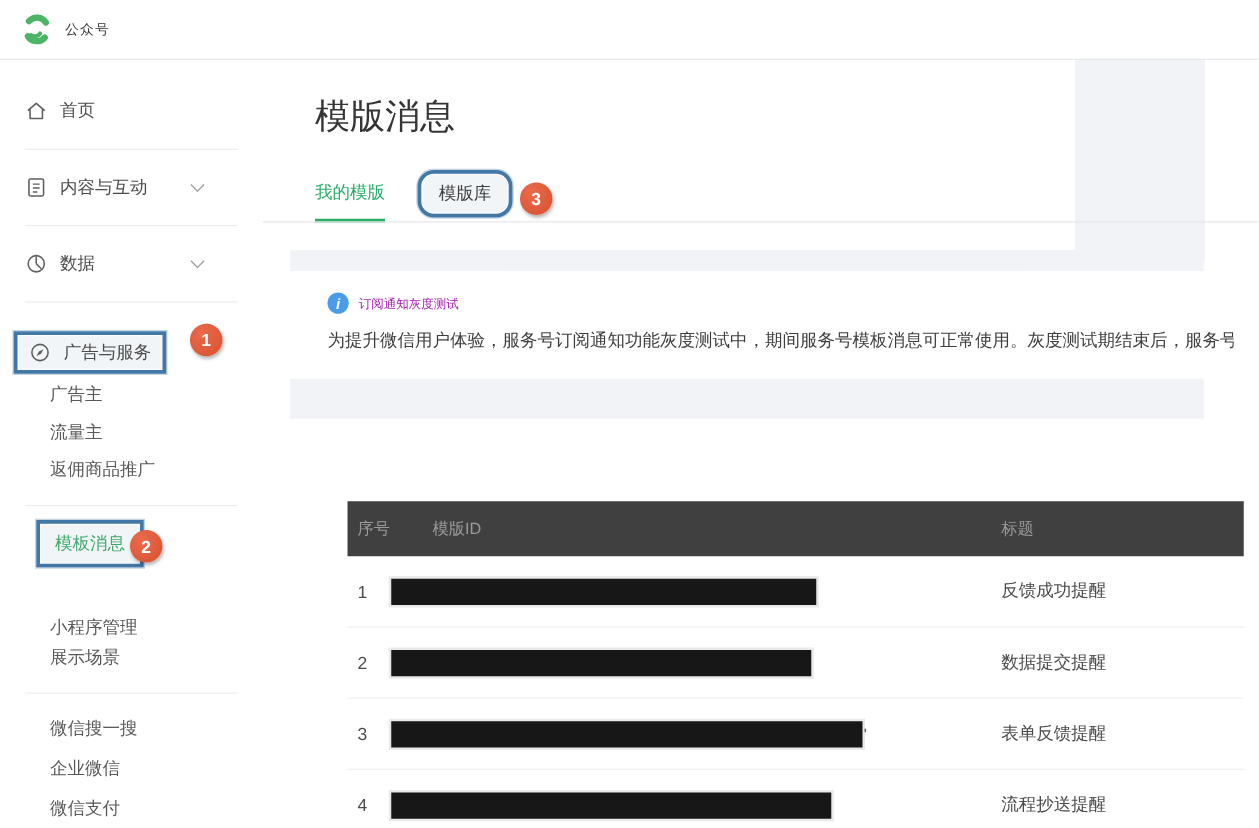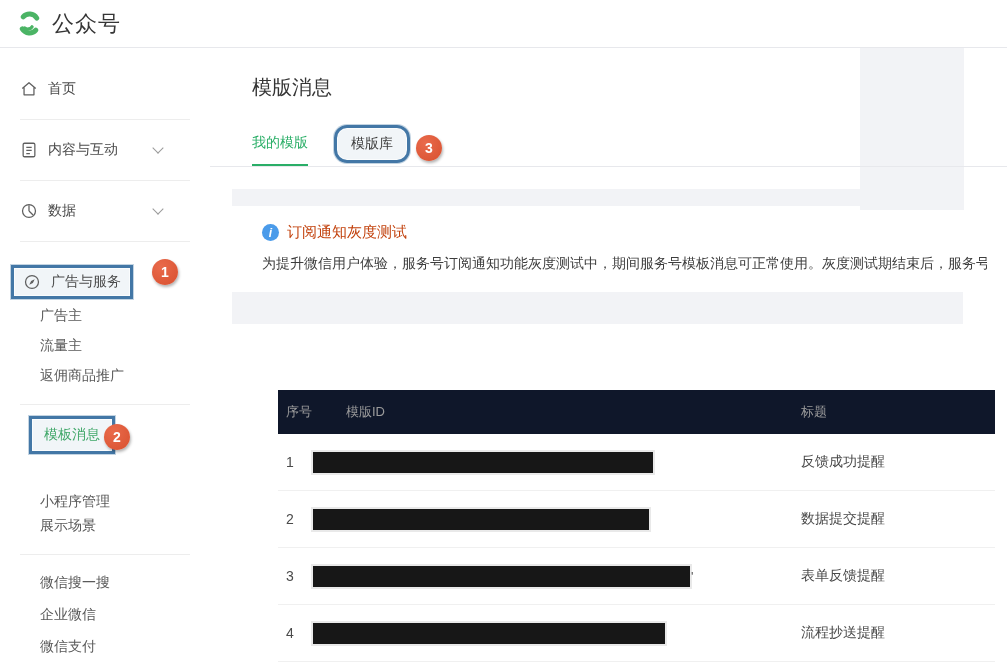--- a/index.html
+++ b/index.html
@@ -5,21 +5,21 @@
   * { margin:0; padding:0; box-sizing:border-box; }
   html,body { width:1007px; height:662px; overflow:hidden; }
   body {
     font-family:"Liberation Sans","DejaVu Sans",sans-serif;
     background:#ffffff; color:#4a4a4a; font-size:14px;
     position:relative;
   }
   
   .topbar { height:48px; display:flex; align-items:center; padding:0 16px;
             border-bottom:1px solid #e7e8ec; background:#fff; position:relative; z-index:5;}
-  .topbar .brand-title { font-size:22px; color:#353535; margin-left:9px; letter-spacing:1px;}
+  .topbar .brand-title { font-size:11px; color:#353535; margin-left:9px; letter-spacing:1px;}
   
   .shell { display:flex; height:614px; }
   .sidebar { width:210px; background:#fff; padding-top:26px; flex:none; position:relative; z-index:4;}
   .main { flex:1; position:relative; background:#fff; overflow:hidden;}
   
   .srow { height:30px; display:flex; align-items:center; padding:0 20px; position:relative; color:#4b4b4b; cursor:pointer;}
   .srow .sicon { width:18px; height:18px; margin-right:10px; flex:none; display:flex; align-items:center;}
   .sdivider { border-top:1px solid #ededed; margin:15px 20px 15px 20px; }
   .chev { position:absolute; right:48px; width:8px; height:8px;
           border-right:1.5px solid #9a9a9a; border-bottom:1.5px solid #9a9a9a; }
@@ -37,40 +37,40 @@
            color:#fff; font-size:14px; font-weight:bold;
            display:flex; align-items:center; justify-content:center;
            box-shadow:1px 2px 3px rgba(0,0,0,0.30); z-index:3;}
   .ads-box { margin-left:-9px; padding:5px 9px;margin-top:20px; }
   .ads-box .sicon{ margin-right:10px;}
   .tpl-box { margin-left:-11px; padding:7px 12px; color:#3fa768; }
   
   .gray-strip { position:absolute; left:650px; top:0; width:104px; height:162px;
                 background:#f2f3f6; z-index:0;}
   .main-head { position:relative; z-index:1; padding:26px 0 0 42px; }
-  .page-title { font-size:20px; color:#353535; font-weight:500; }
+  .page-title { font-size:28px; color:#353535; font-weight:500; }
   .tabs { display:flex; align-items:flex-end; margin-top:24px; position:relative; z-index:1;}
   .tabs-border { position:relative; z-index:1; border-bottom:1px solid #e7e8ec; margin-top:-1px;}
   .tab { font-size:14px; cursor:pointer; }
   .tab.active { color:#2aae67; padding-bottom:12px; border-bottom:3px solid #2aae67; }
   .tab-lib-box { margin-left:26px; margin-bottom:4px; padding:7px 14px; color:#3f3f3f; }
   .spacer-white { height:22px; }
   .gray-band { background:#f2f3f6; margin-left:22px; width:731px; }
   .band1 { height:17px; }
   .band2 { height:32px; }
   .card { background:#fff; margin-left:22px; width:775px; border-radius:4px; }
   .notice-card { height:86px; padding:17px 20px 0 30px; overflow:hidden; }
   .notice-title-row { display:flex; align-items:center; }
   .info-icon { width:17px; height:17px; border-radius:50%; background:#4a9bea; color:#fff;
                font-size:12px; font-weight:bold; font-style:italic;
                display:flex; align-items:center; justify-content:center; flex:none; }
-  .notice-title { margin-left:8px; color:#c2410c; font-size:15px;font-family:Liberation Serif, serif; }
+  .notice-title { margin-left:8px; color:#a21caf; font-size:10px;font-family:Liberation Serif, serif; }
   .notice-body { margin-top:13px; color:#3d3d3d; font-size:14px; white-space:nowrap; overflow:hidden; }
   .table-card { min-height:335px; padding:66px 12px 0 46px; border-radius:4px 4px 0 0;}
-  .thead { height:44px; background:#0f172a; display:flex; align-items:center; color:#9b9b9b; font-size:13px;justify-content:center;}
+  .thead { height:44px; background:#404040; display:flex; align-items:center; color:#9b9b9b; font-size:13px;justify-content:center;}
   .trow { height:57px; display:flex; align-items:center; border-bottom:1px solid #f0f0f0; color:#4a4a4a;}
   .col-idx { width:68px; padding-left:8px; flex:none;}
   .col-id  { width:455px; flex:none; display:flex; align-items:center;}
   .col-title { flex:1; }
   .redact { height:21px; background:#171717; margin-left:-33px;
             box-shadow:0 0 0 2px #e9e9e9; flex:none;}
   .r1 .redact{ width:340px;} .r2 .redact{ width:336px;}
   .r3 .redact{ width:377px;} .r4 .redact{ width:352px;}
   .id-frag { color:#555; margin-left:1px; font-size:13px;}
   svg { display:block; }

